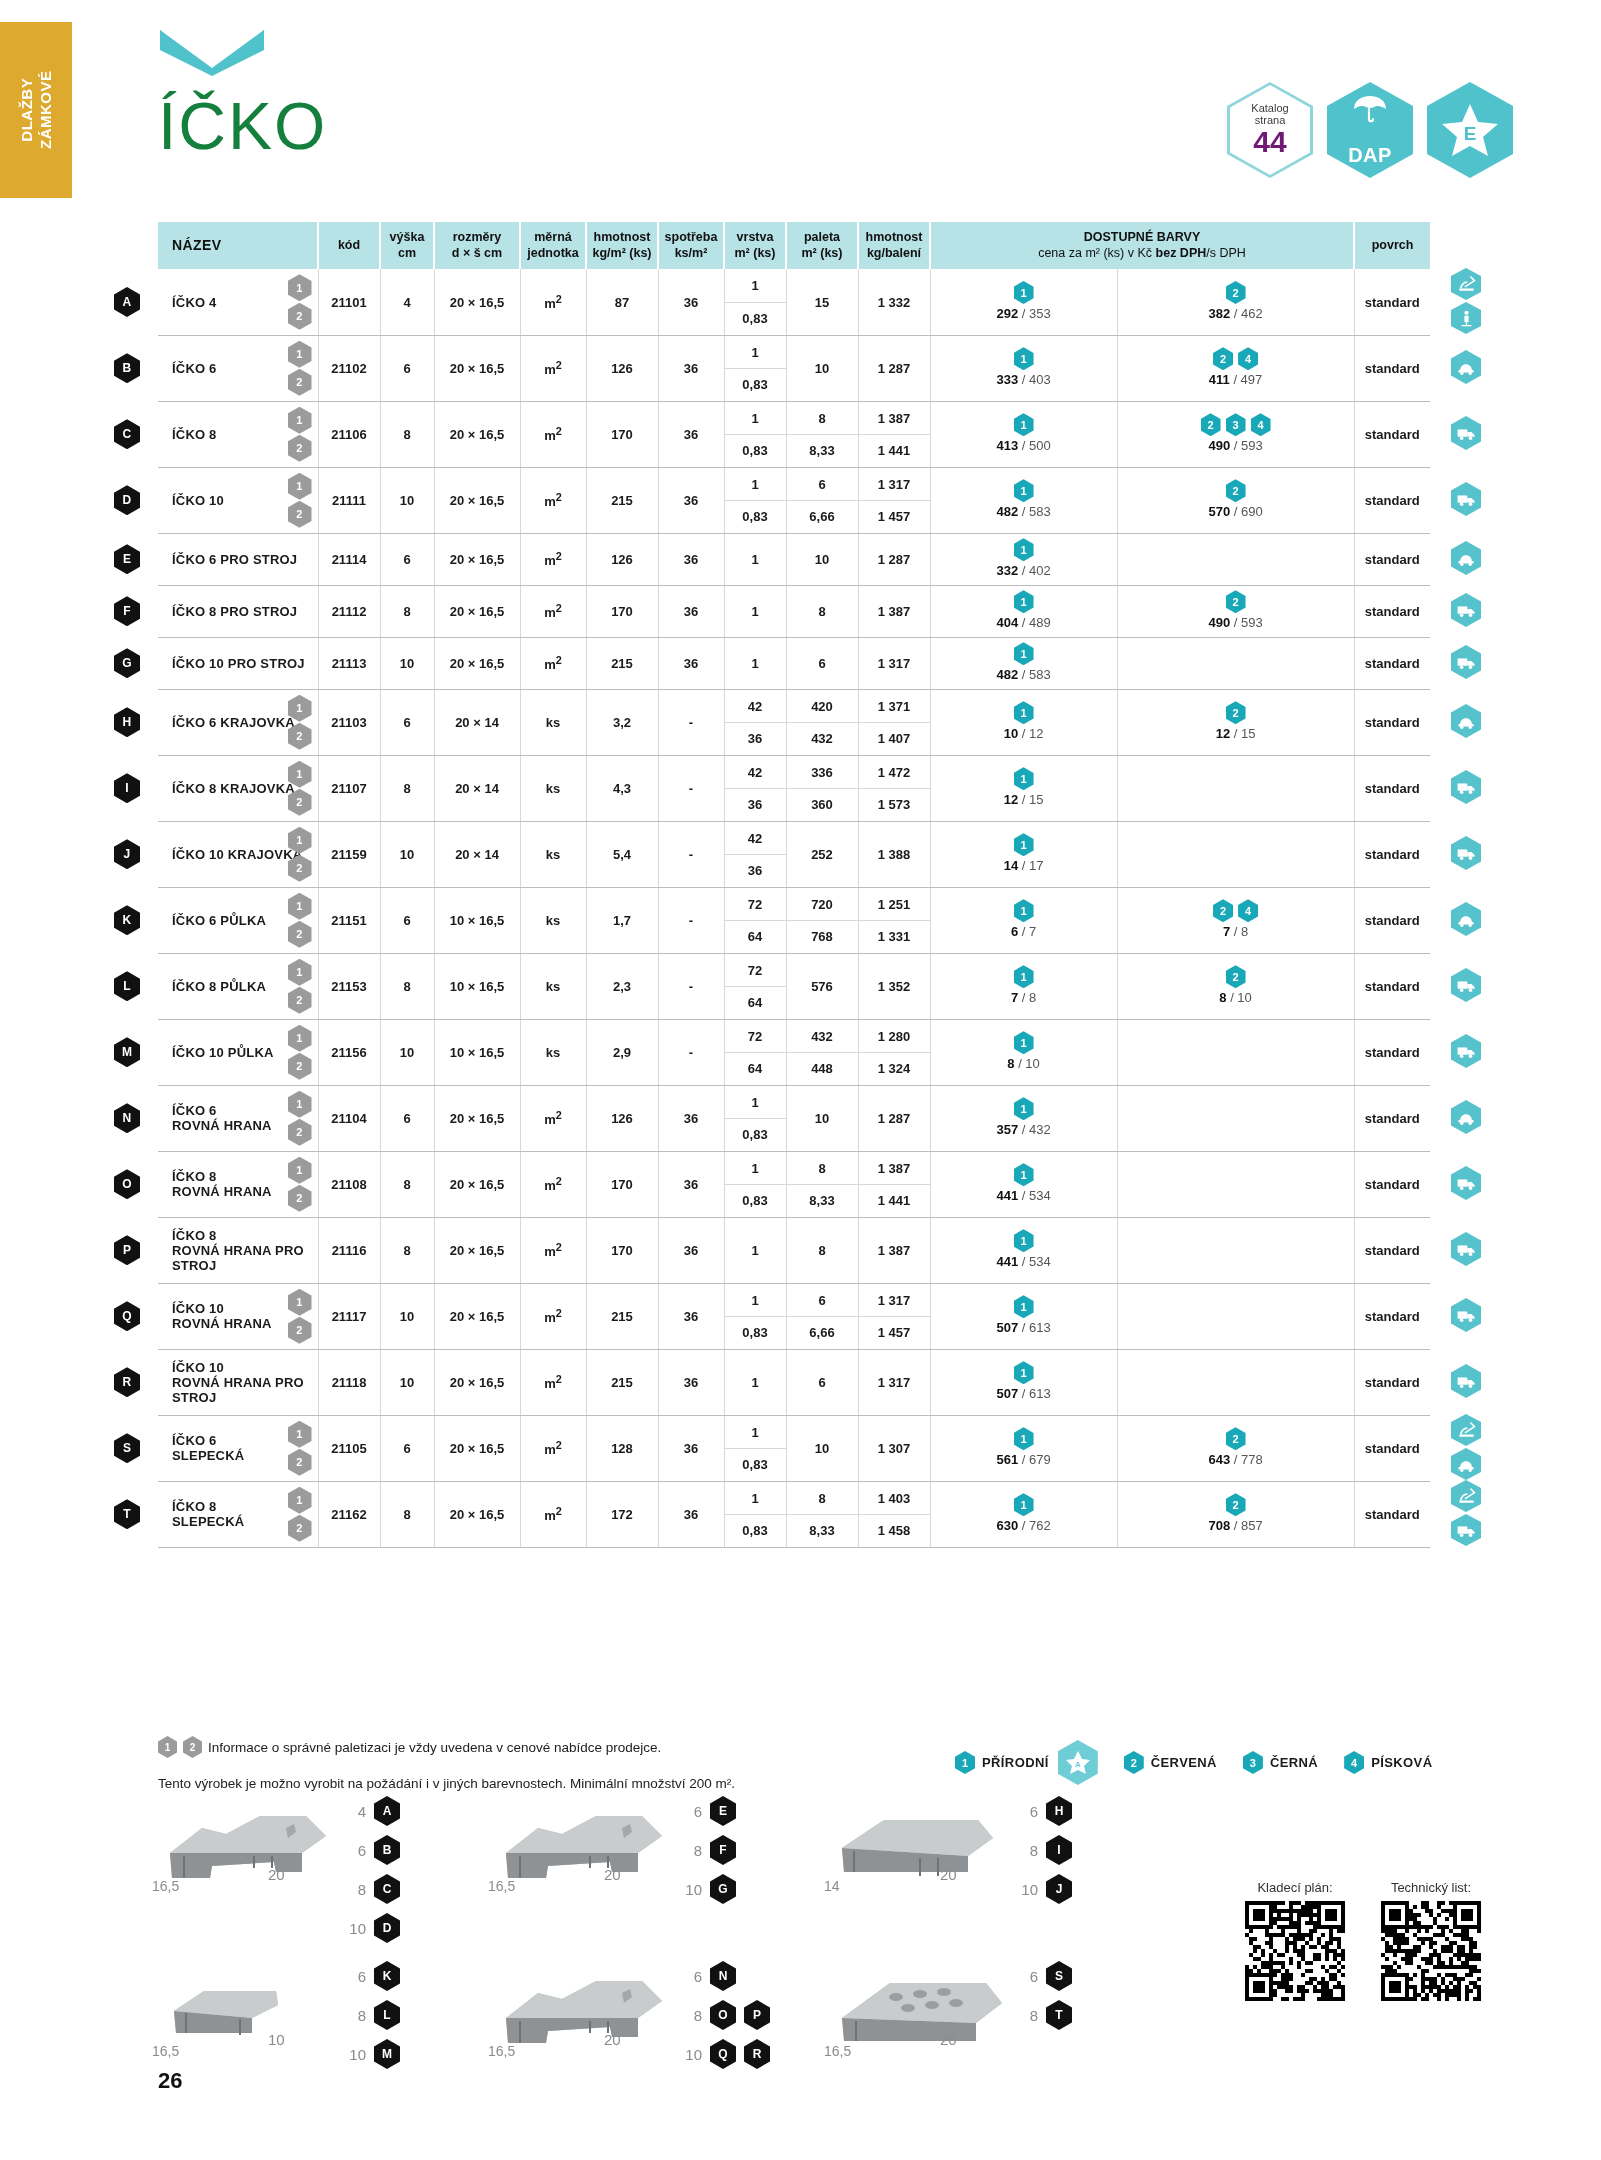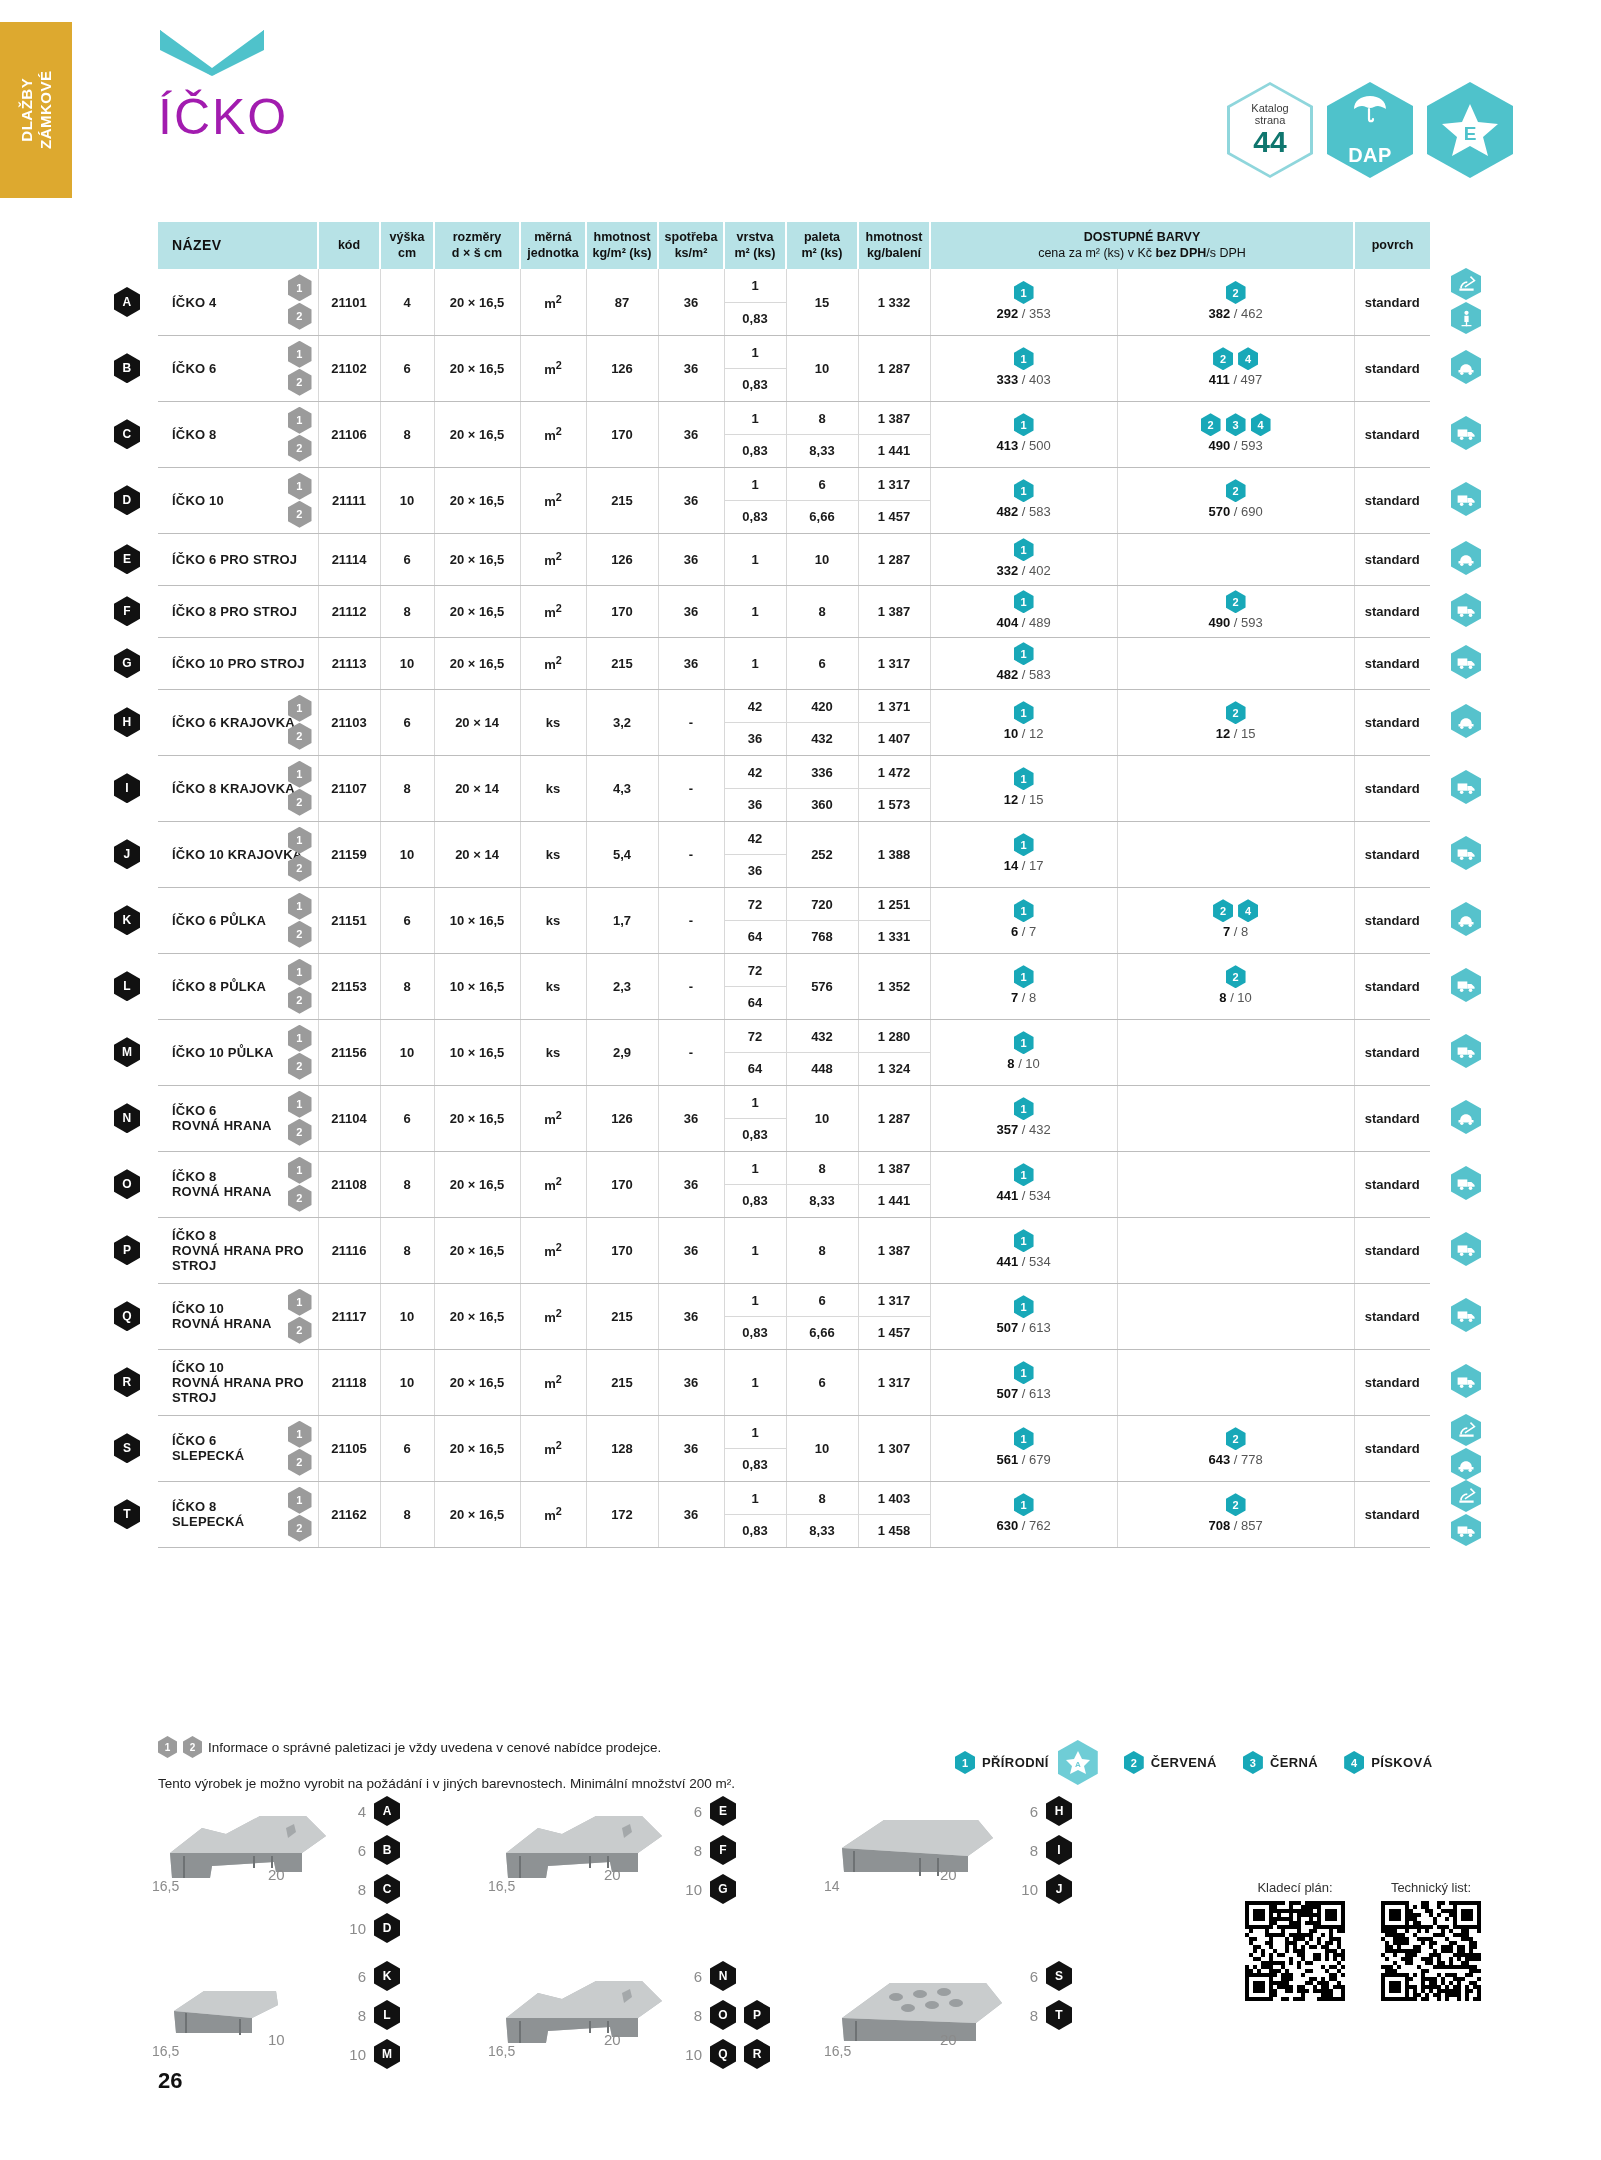--- a/index.html
+++ b/index.html
@@ -18,42 +18,42 @@
   .side-tab span{
     transform:rotate(-90deg); white-space:nowrap; color:#fff;
     font-weight:bold; font-size:15px; letter-spacing:.5px; line-height:1.25;
     text-align:center;
   }
 
   
   .chev{ position:absolute; left:160px; top:30px; width:104px; height:46px; }
   .title{
     position:absolute; left:158px; top:88px;
-    font-size:50px; font-weight:300; letter-spacing:2px; color:#a21caf;
+    font-size:66px; font-weight:300; letter-spacing:2px; color:#15803d;
     font-family:"Liberation Sans", sans-serif;
   }
 
   .badges{ position:absolute; right:88px; top:82px; display:flex; gap:14px; align-items:center;}
   .hexbadge{ position:relative; width:86px; height:96px; }
   .hexshape{
     width:86px; height:96px; background:#4fc2cb;
     clip-path:polygon(50% 0%,100% 25%,100% 75%,50% 100%,0% 75%,0% 25%);
     display:flex; flex-direction:column; align-items:center; justify-content:center;
   }
   .hexouter{
     position:absolute; inset:0; background:#8fd6dc;
     clip-path:polygon(50% 0%,100% 25%,100% 75%,50% 100%,0% 75%,0% 25%);
   }
   .hexinner{
     position:absolute; left:3px; top:3px; right:3px; bottom:3px; background:#fff;
     clip-path:polygon(50% 0%,100% 25%,100% 75%,50% 100%,0% 75%,0% 25%);
     display:flex; flex-direction:column; align-items:center; justify-content:center;
   }
   .kat-l1{ font-size:11px; color:#3c3c3c; line-height:1.05;}
-  .kat-n{ font-size:30px; font-weight:bold; color:#0f766e; line-height:1;}
+  .kat-n{ font-size:30px; font-weight:bold; color:#701a75; line-height:1;}
   .dap-txt{ color:#fff; font-weight:bold; font-size:20px; letter-spacing:.5px; margin-top:19px;}
 
   
   table.main{
     position:absolute; left:158px; top:222px; width:1272px;
     border-collapse:collapse; font-size:12.5px;
   }
   table.main th{
     background:#b7e2e6; color:#111; font-weight:bold;
     padding:8px 4px; text-align:center; line-height:1.25;

